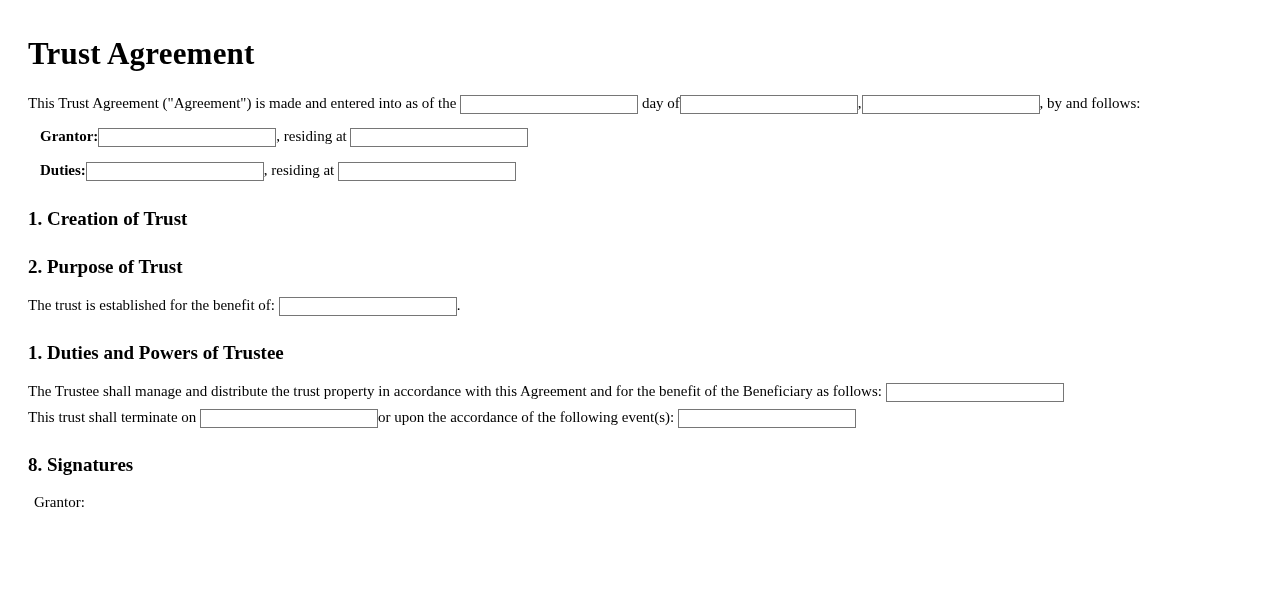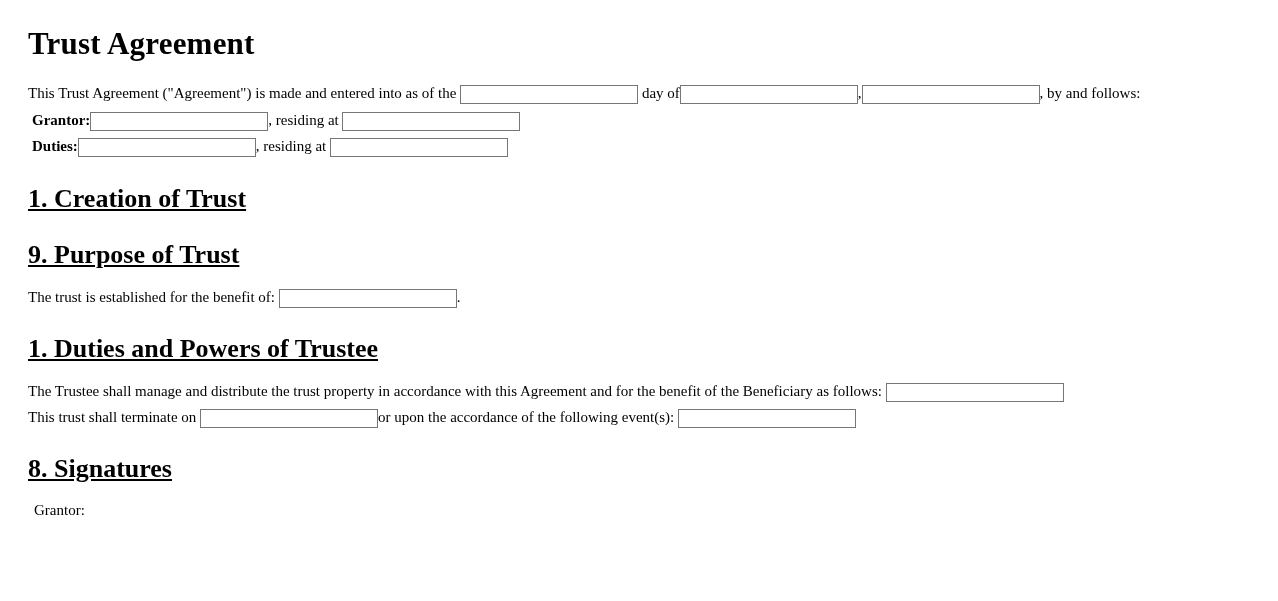--- a/index.html
+++ b/index.html
@@ -8,50 +8,49 @@
     background: #ffffff;
   }
   body {
     width: 1278px;
     height: 601px;
     overflow: hidden;
     font-family: "Liberation Serif", serif;
     color: #000000;
   }
   .page {
-    padding: 18px 28px 0 28px;
+    padding: 28px 28px 0 28px;
     box-sizing: border-box;
   }
   h1.doc-title {
     font-family: "Liberation Serif", serif;
     font-size: 31px;
     font-weight: bold;
     margin: 8px 0 22px 0;
     letter-spacing: 0.2px;
   }
   h2.section-title {
     font-family: "Liberation Serif", serif;
-    font-size: 26px;
+    font-size: 19px;
     font-weight: bold;
     margin: 26px 0 18px 0;
-    text-decoration: underline;
   }
   p.para {
     font-size: 15px;
     line-height: 1.25;
     margin: 0 0 6px 0;
     white-space: nowrap;
   }
   .intro-para {
     margin-bottom: 14px;
   }
   .party-line {
     font-size: 15px;
     line-height: 1.45;
-    margin: 4px;
+    margin: 12px;
     white-space: nowrap;
   }
   .party-label {
     font-weight: bold;
   }
   input.fld {
     font-family: "Liberation Serif", serif;
     font-size: 13px;
     border: 1px solid #767676;
     background: #ffffff;
@@ -96,21 +95,21 @@
     <input class="fld w-addr" type="text" value="" style="">
   </p>
 
   <p class="party-line">
     <span class="party-label">Duties:</span><input class="fld w-trustee" type="text" value="" style=""><span>, residing at</span>
     <input class="fld w-addr" type="text" value="" style="">
   </p>
 
   <h2 class="section-title">1. Creation of Trust</h2>
 
-  <h2 class="section-title">9. Purpose of Trust</h2>
+  <h2 class="section-title">2. Purpose of Trust</h2>
   <p class="para">
     <span>The trust is established for the benefit of:</span>
     <input class="fld w-benefit" type="text" value="" style=""><span>.</span>
   </p>
 
   <h2 class="section-title">1. Duties and Powers of Trustee</h2>
   <p class="para">
     <span>The Trustee shall manage and distribute the trust property in accordance with this Agreement and for the benefit of the Beneficiary as follows:</span>
     <input class="fld w-duties" type="text" value="" style=""><span></span>
   </p>

